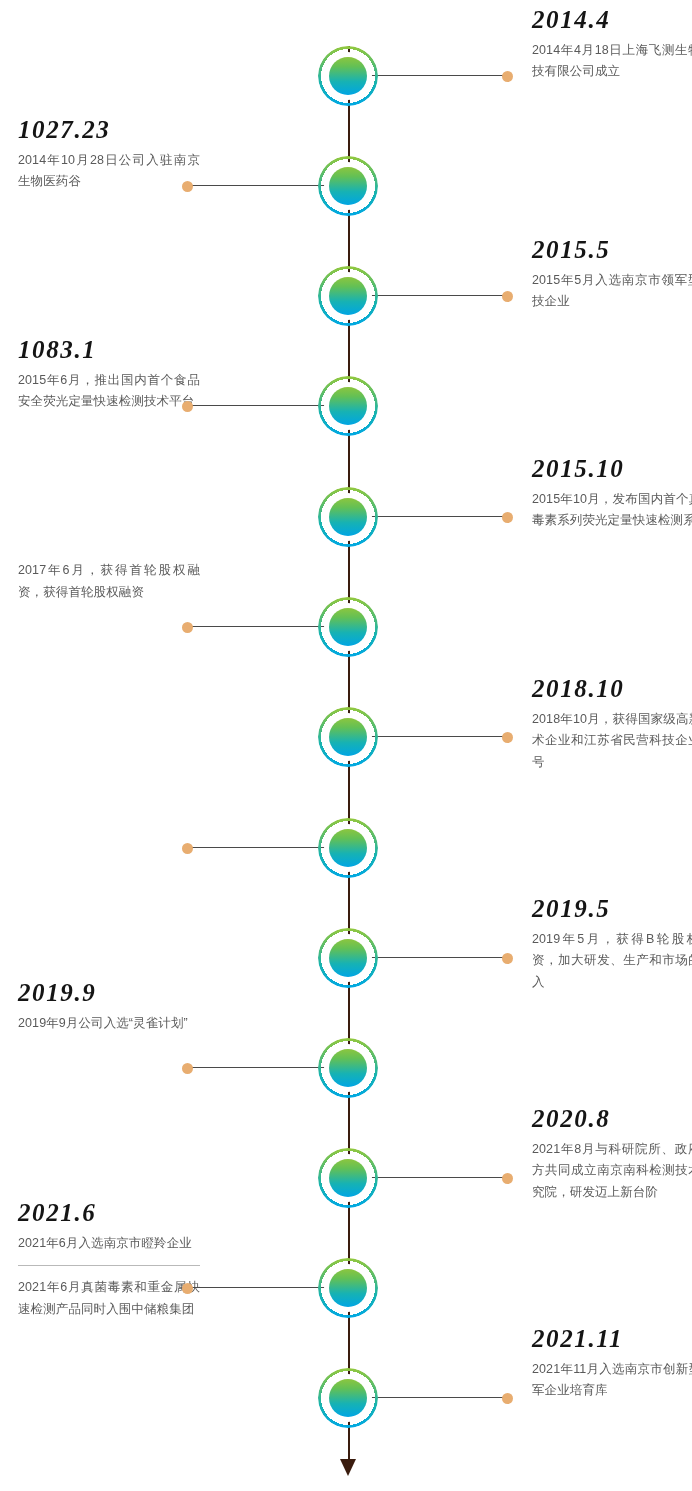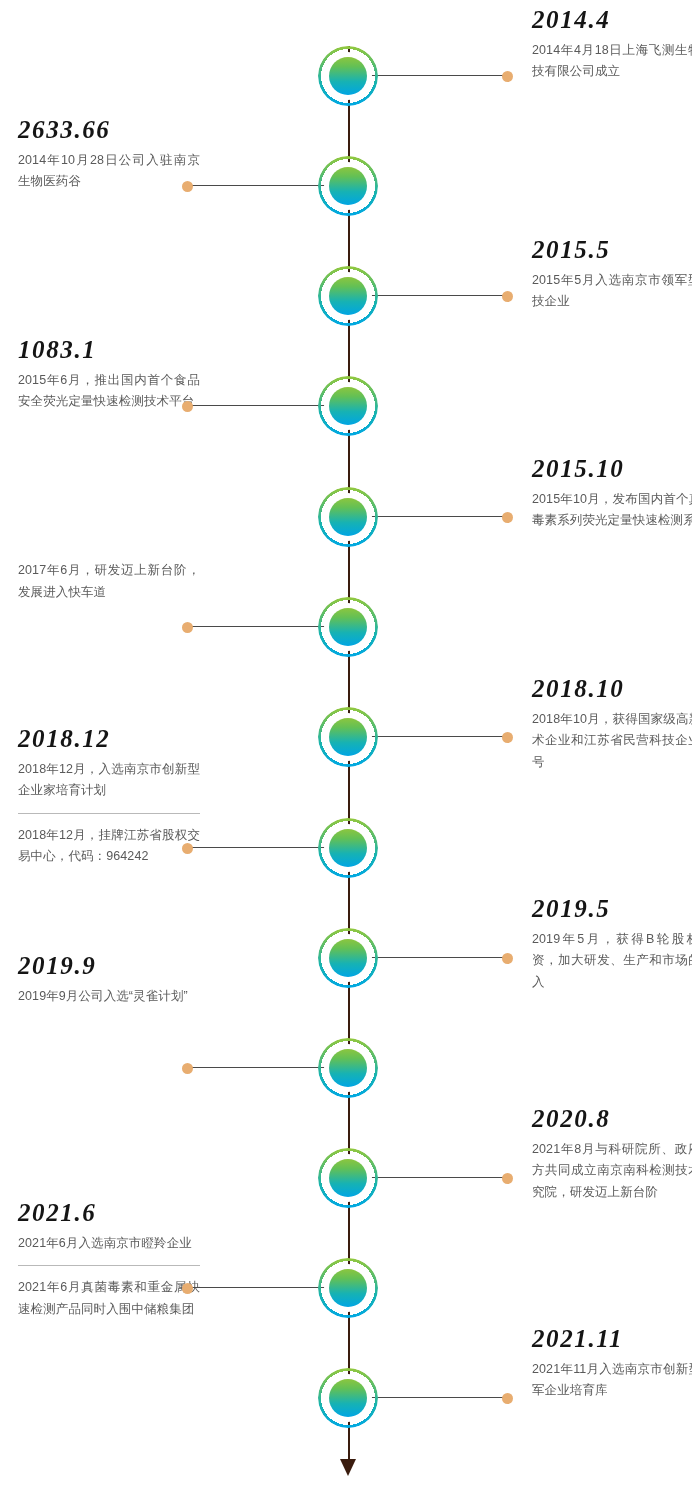--- a/index.html
+++ b/index.html
@@ -143,21 +143,21 @@
       <p class="entry-desc">2014年4月18日上海飞测生物科技有限公司成立</p>
     </div>
     <div class="connector left" style="top: 185px;"></div>
     <div class="conn-dot left" style="top: 180.5px;"></div>
     <div class="node" style="top: 156px;">
       <div class="ring"></div>
       <div class="gap"></div>
       <div class="core"></div>
     </div>
     <div class="entry left" style="top: 116px;">
-      <div class="entry-year">2633.66</div>
+      <div class="entry-year">1027.23</div>
       <p class="entry-desc">2014年10月28日公司入驻南京生物医药谷</p>
     </div>
     <div class="connector right" style="top: 295px;"></div>
     <div class="conn-dot right" style="top: 290.5px;"></div>
     <div class="node" style="top: 266px;">
       <div class="ring"></div>
       <div class="gap"></div>
       <div class="core"></div>
     </div>
     <div class="entry right" style="top: 236px;">
@@ -187,65 +187,59 @@
       <p class="entry-desc">2015年10月，发布国内首个真菌毒素系列荧光定量快速检测系统</p>
     </div>
     <div class="connector left" style="top: 626px;"></div>
     <div class="conn-dot left" style="top: 621.5px;"></div>
     <div class="node" style="top: 597px;">
       <div class="ring"></div>
       <div class="gap"></div>
       <div class="core"></div>
     </div>
     <div class="entry left" style="top: 560px;">
-      <p class="entry-desc">2017年6月，研发迈上新台阶，发展进入快车道</p>
+      <p class="entry-desc">2017年6月，获得首轮股权融资，获得首轮股权融资</p>
     </div>
     <div class="connector right" style="top: 736px;"></div>
     <div class="conn-dot right" style="top: 731.5px;"></div>
     <div class="node" style="top: 707px;">
       <div class="ring"></div>
       <div class="gap"></div>
       <div class="core"></div>
     </div>
     <div class="entry right" style="top: 675px;">
       <div class="entry-year">2018.10</div>
       <p class="entry-desc">2018年10月，获得国家级高新技术企业和江苏省民营科技企业称号</p>
     </div>
     <div class="connector left" style="top: 847px;"></div>
     <div class="conn-dot left" style="top: 842.5px;"></div>
     <div class="node" style="top: 818px;">
       <div class="ring"></div>
       <div class="gap"></div>
       <div class="core"></div>
     </div>
-    <div class="entry left" style="top: 725px;">
-      <div class="entry-year">2018.12</div>
-      <p class="entry-desc">2018年12月，入选南京市创新型企业家培育计划</p>
-      <div class="entry-divider"></div>
-      <p class="entry-desc">2018年12月，挂牌江苏省股权交易中心，代码：964242</p>
-    </div>
     <div class="connector right" style="top: 957px;"></div>
     <div class="conn-dot right" style="top: 952.5px;"></div>
     <div class="node" style="top: 928px;">
       <div class="ring"></div>
       <div class="gap"></div>
       <div class="core"></div>
     </div>
     <div class="entry right" style="top: 895px;">
       <div class="entry-year">2019.5</div>
       <p class="entry-desc">2019年5月，获得B轮股权融资，加大研发、生产和市场的投入</p>
     </div>
     <div class="connector left" style="top: 1067px;"></div>
     <div class="conn-dot left" style="top: 1062.5px;"></div>
     <div class="node" style="top: 1038px;">
       <div class="ring"></div>
       <div class="gap"></div>
       <div class="core"></div>
     </div>
-    <div class="entry left" style="top: 952px;">
+    <div class="entry left" style="top: 979px;">
       <div class="entry-year">2019.9</div>
       <p class="entry-desc">2019年9月公司入选“灵雀计划”</p>
     </div>
     <div class="connector right" style="top: 1177px;"></div>
     <div class="conn-dot right" style="top: 1172.5px;"></div>
     <div class="node" style="top: 1148px;">
       <div class="ring"></div>
       <div class="gap"></div>
       <div class="core"></div>
     </div>

